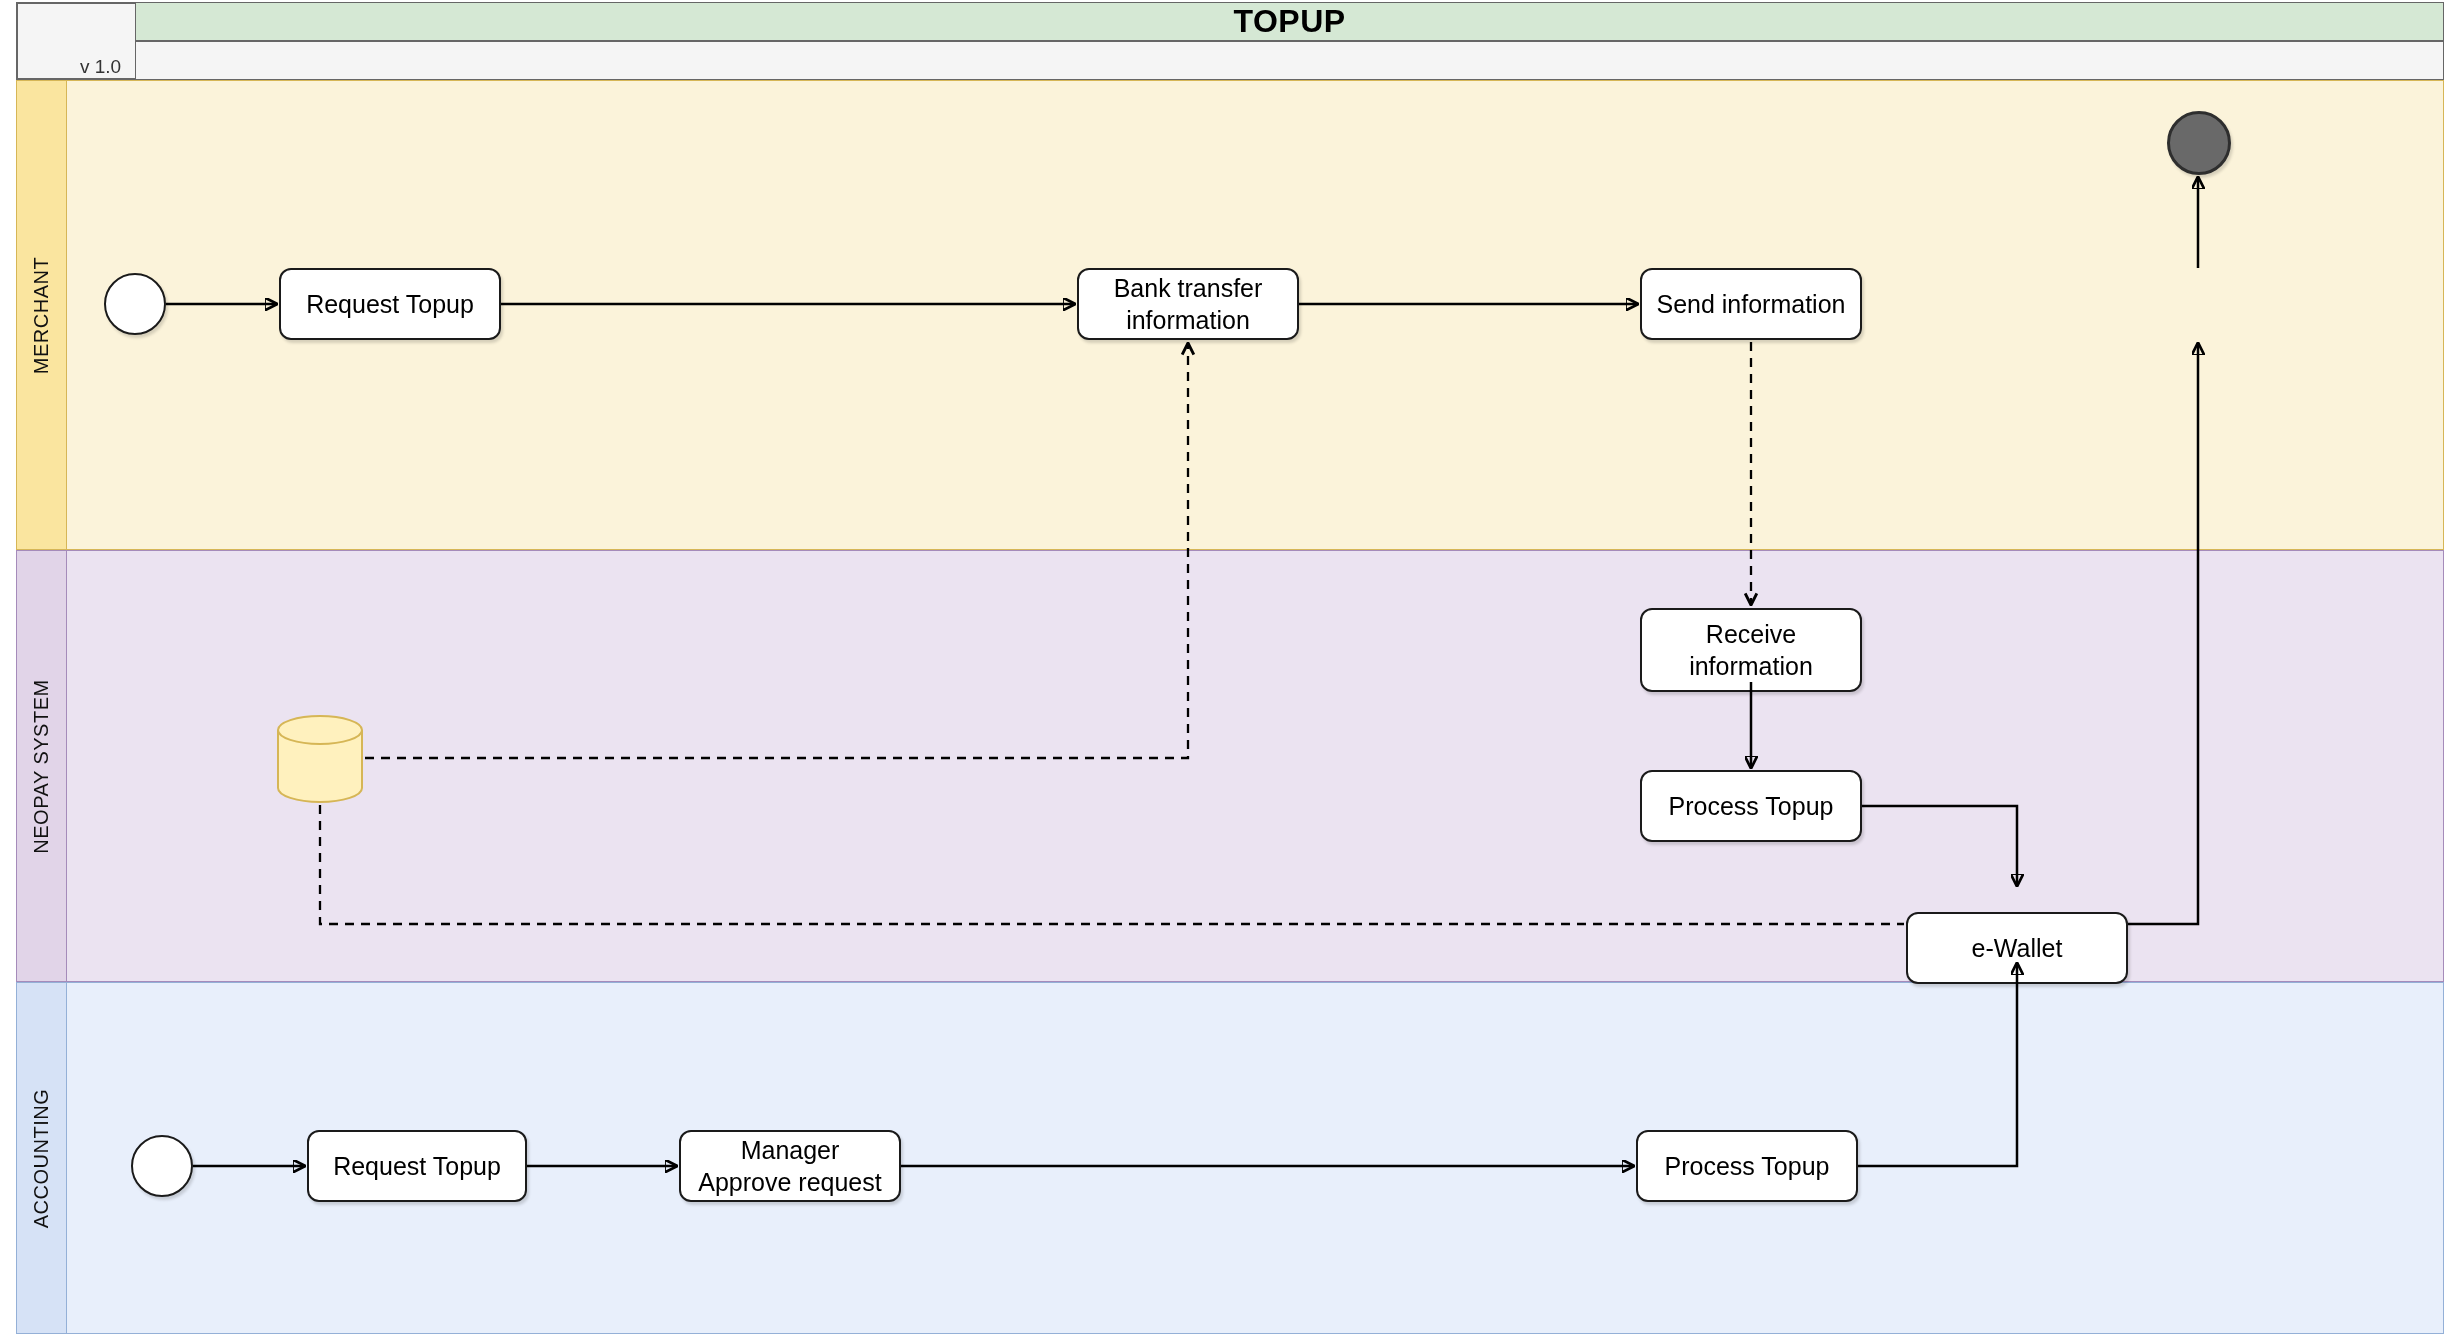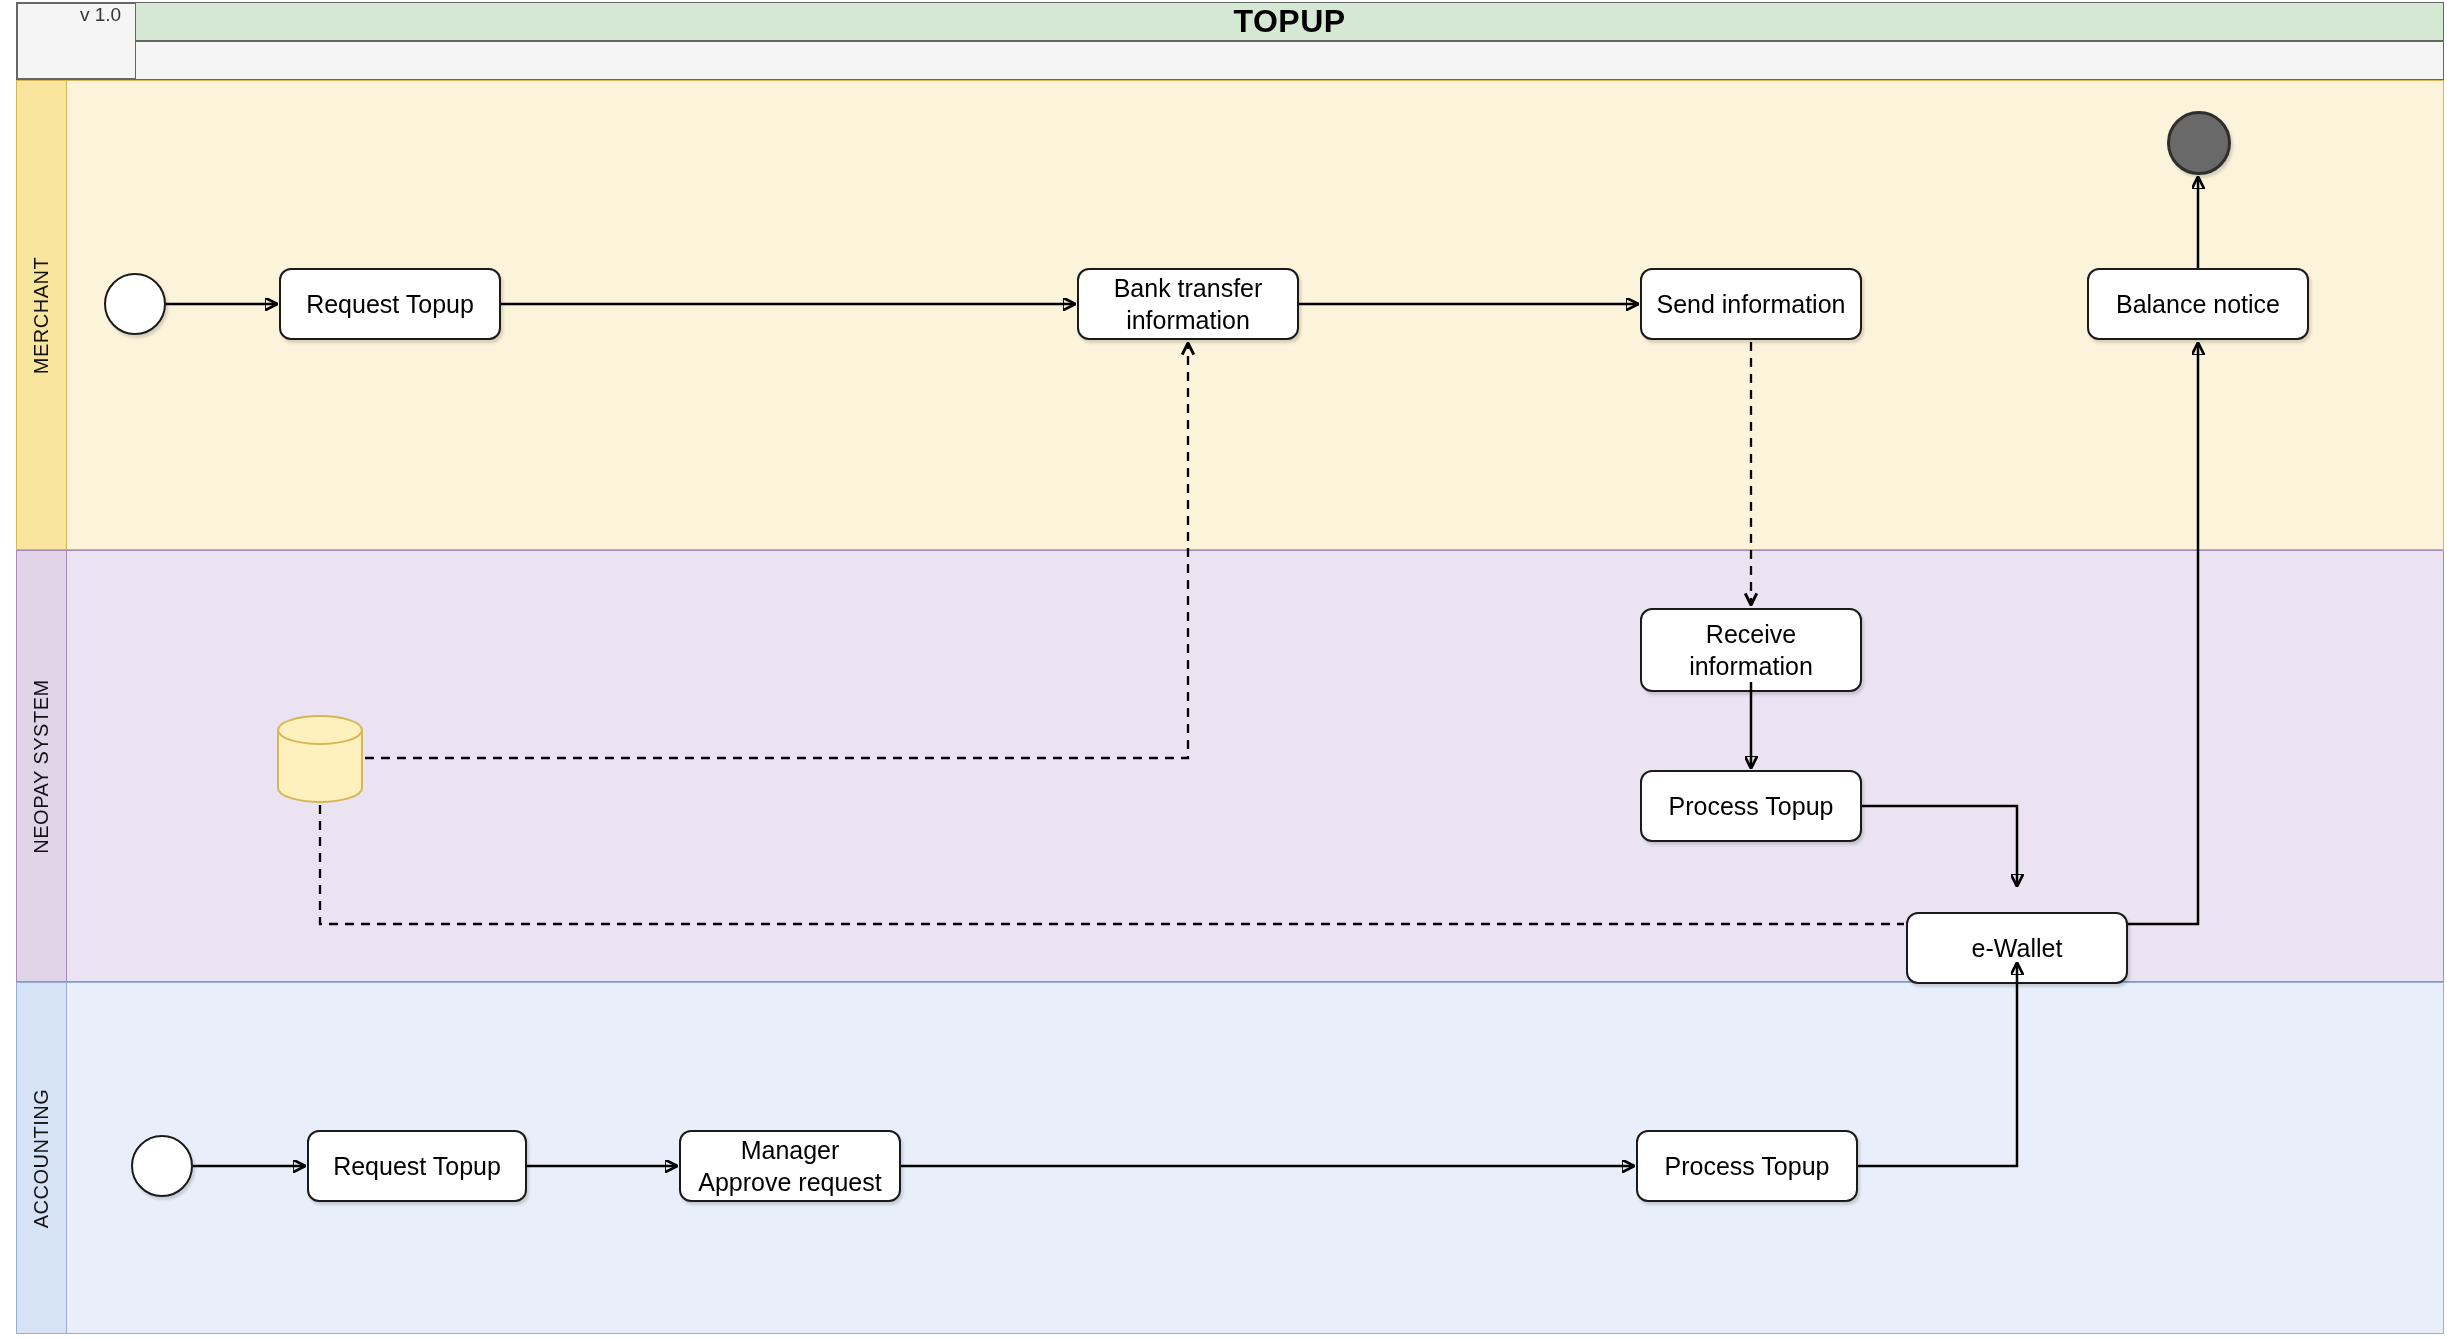--- a/index.html
+++ b/index.html
@@ -2,21 +2,21 @@
 <html style="--title-bar-fill: #D5E8D4; --header-cell-fill: #F5F5F5; --pool-border: #666666; --merchant-body: #FBF3DA; --merchant-strip: #FAE59F; --merchant-border: #D6B656; --neopay-body: #EBE3F1; --neopay-strip: #E1D4E8; --neopay-border: #A58BBA; --accounting-body: #E8EFFB; --accounting-strip: #D6E2F6; --accounting-border: #94B0D7; --node-fill: #FFFFFF; --node-border: #1A1A1A; --db-fill: #FFF1BE; --db-border: #D6B656; --end-fill: #696969; --end-border: #2E2E2E; --edge-color: #000000;"><head>
 <meta charset="utf-8">
 <style>
   html,body{margin:0;padding:0;background:#ffffff;}
   body{font-family:"Liberation Sans","DejaVu Sans",sans-serif;color:#000;}
   .canvas{position:relative;width:2447px;height:1338px;background:#fff;overflow:hidden;}
 
   
   .version-cell{position:absolute;left:16px;top:2px;width:130px;height:78px;
     background:var(--header-cell-fill,#F5F5F5);border:2px solid var(--pool-border,#666666);
-    box-sizing:border-box;display:flex;align-items:flex-start;justify-content:center;
+    box-sizing:border-box;display:flex;align-items:flex-end;justify-content:center;
     font-size:19px;color:#333;padding-left:39px;}
   .title-bar{position:absolute;left:135px;top:2px;width:2309px;height:39px;
     background:var(--title-bar-fill,#D5E8D4);border:1px solid var(--pool-border,#666666);
     box-sizing:border-box;display:flex;align-items:center;justify-content:center;
     font-size:32px;font-weight:bold;letter-spacing:.5px;}
   .sub-row{position:absolute;left:135px;top:41px;width:2309px;height:39px;
     background:var(--header-cell-fill,#F5F5F5);border:1px solid var(--pool-border,#666666);
     box-sizing:border-box;}
 
   
@@ -88,23 +88,20 @@
   <div class="task" style="left:279px;top:268px;width:222px;height:72px;">
     <span>Request Topup</span>
   </div>
   <div class="task" style="left:1077px;top:268px;width:222px;height:72px;">
     <span>Bank transfer
 information</span>
   </div>
   <div class="task" style="left:1640px;top:268px;width:222px;height:72px;text-align:right;">
     <span>Send information</span>
   </div>
-  <div class="task" style="left:2087px;top:268px;width:222px;height:72px;">
-    <span>Balance notice</span>
-  </div>
   <div class="event end" style="left:2167px;top:111px;width:64px;height:64px;"></div>
 
   <div class="task" style="left:1640px;top:608px;width:222px;height:84px;">
     <span>Receive information</span>
   </div>
   <div class="task" style="left:1640px;top:770px;width:222px;height:72px;">
     <span>Process Topup</span>
   </div>
   <div class="task" style="left:1906px;top:888px;width:222px;height:72px;margin-top:24px;">
     <span>e-Wallet</span>

